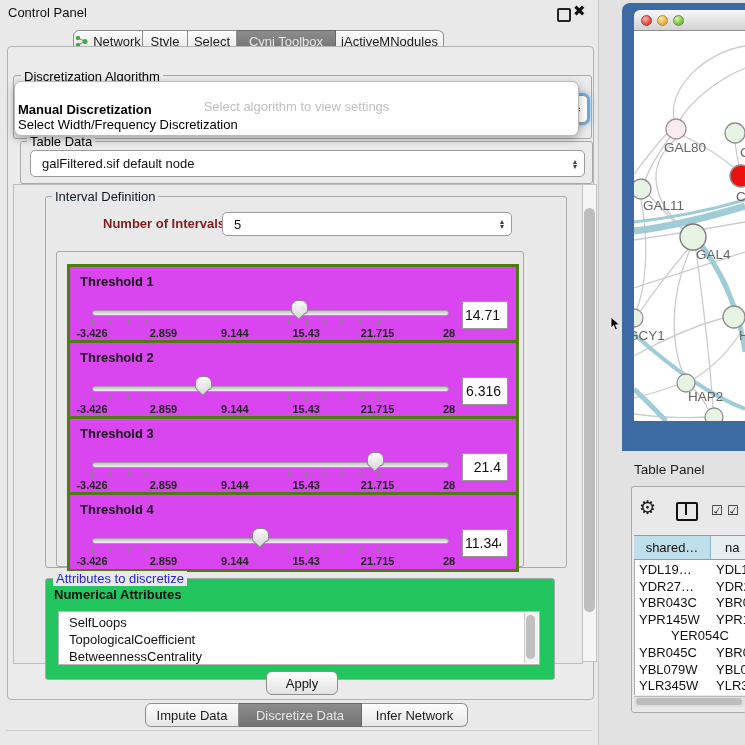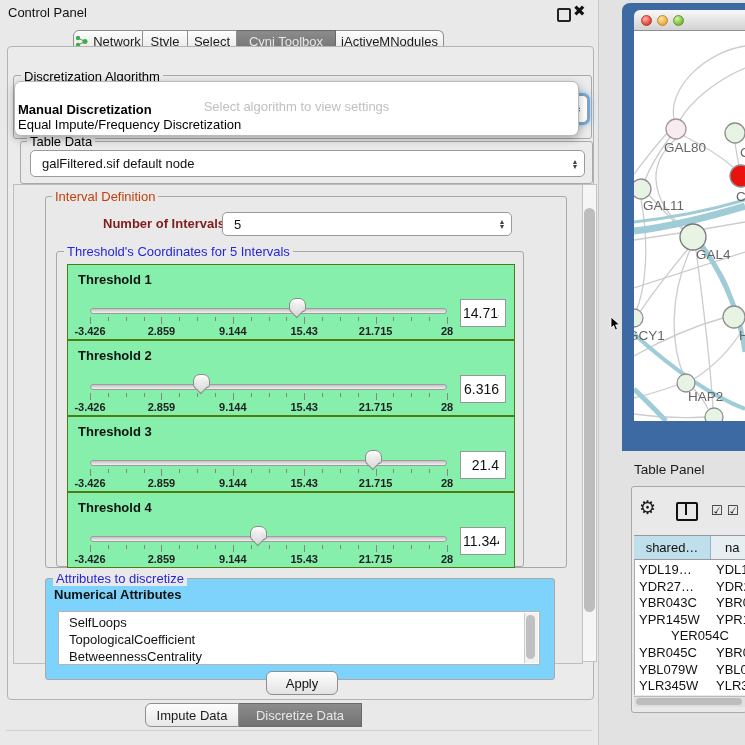--- a/index.html
+++ b/index.html
@@ -17,39 +17,39 @@
        background:linear-gradient(#fdfdfd,#e7e7e7);display:flex;align-items:center;justify-content:center;
        font-size:13px;color:#1a1a1a;gap:5px;}
   .tab.first{border-left:1px solid #8f8f8f;border-radius:6px 0 0 6px;}
   .tab.last{border-radius:0 6px 6px 0;}
   .tab.sel{background:linear-gradient(#8c8c8c,#727272);color:#e8e8e8;border-color:#6a6a6a;}
 
   #content-box{left:7px;top:46px;width:585px;height:652px;border:1px solid #b3b3b3;border-radius:4px;background:#ebebeb;}
 
   .grp{position:absolute;border:1px solid #a9a9a9;border-radius:3px;}
   .grp-title{position:absolute;font-size:13px;background:#ebebeb;padding:0 3px;white-space:nowrap;}
-  .green{color:#c2410c;} .blue{color:#2626d8;}
+  .green{color:#0f172a;} .blue{color:#2626d8;}
 
   .combo{position:absolute;background:#fff;border:1px solid #9a9a9a;border-radius:5px;box-sizing:border-box;
          display:flex;align-items:center;font-size:13px;color:#111;}
   .combo .val{padding-left:11px;flex:1;white-space:nowrap;overflow:hidden;}
   .spinner{width:18px;display:flex;flex-direction:column;align-items:center;justify-content:center;color:#444;}
   .spinner span{font-size:7px;line-height:5px;}
   .focusring{box-shadow:0 0 0 2px #6ea7dc,0 0 6px 2px rgba(110,167,220,.75);}
 
   #popup{left:14px;top:81px;width:563px;height:53px;background:#fff;border:1px solid #b9b9b9;border-radius:7px;
          box-shadow:0 3px 9px rgba(0,0,0,.3);z-index:6;}
   #popup .hint{position:absolute;left:0;right:0;top:5px;text-align:center;color:#bfbfbf;font-size:13px;margin-top:12px;}
   #popup .opt{position:absolute;left:3px;font-size:13px;color:#000;white-space:nowrap;}
 
   #viewport{left:13px;top:184px;width:568px;height:478px;border:1px solid #bdbdbd;background:#e9e9e9;overflow:hidden;}
   #vscroll{left:582px;top:184px;width:15px;height:478px;background:#f5f5f5;border:1px solid #c3c3c3;box-sizing:border-box;}
   #vscroll .thumb{position:absolute;left:1px;top:23px;width:11px;height:404px;background:#bdbdbd;border-radius:6px;}
 
-  .th-block{position:absolute;left:10px;width:446px;height:74px;border:1px solid #4d7c0f;background:#86efac;}
+  .th-block{position:absolute;left:10px;width:446px;height:74px;border:3px solid #4d7c0f;background:#d946ef;}
   .th-label{position:absolute;left:10px;top:7px;font-size:13px;font-weight:bold;color:#111;}
   .sl-track{position:absolute;left:22px;top:43px;width:357px;height:6px;border-radius:3px;
             background:linear-gradient(#c3c3c3,#f0f0f0);border:1px solid #9c9c9c;box-sizing:border-box;}
   .sl-thumb{position:absolute;top:33px;width:15px;height:12px;background:linear-gradient(#ffffff,#d9d9d9);
             border:1px solid #8b8b8b;border-radius:7px 7px 3px 3px;z-index:2;}
   .sl-thumb::after{content:"";position:absolute;left:2.2px;top:7.2px;width:8.6px;height:8.6px;
             background:linear-gradient(135deg,#f2f2f2,#d5d5d5);border-right:1px solid #8b8b8b;border-bottom:1px solid #8b8b8b;
             transform:rotate(45deg);}
   .tick{position:absolute;width:1px;background:#858585;}
   .tick.major{height:7px;} .tick.minor{height:4px;}
@@ -147,21 +147,21 @@
     <span class="val"></span>
     <span class="spinner">
       <span>▲</span>
         <span>▼</span>
     </span>
   </div>
 
   <div class="abs" id="popup">
     <div class="hint">Select algorithm to view settings</div>
     <div class="opt" style="top:20px;font-weight:bold;">Manual Discretization</div>
-    <div class="opt" style="top:35px;">Equal Impute/Frequency Discretization</div>
+    <div class="opt" style="top:35px;">Select Width/Frequency Discretization</div>
   </div>
 
   <div class="grp" style="left:20px;top:141px;width:571px;height:41px;"></div>
   <div class="grp-title" style="left:27px;top:134px;">Table Data</div>
   <div class="combo" style="left:30px;top:150px;width:555px;height:27px;">
     <span class="val">galFiltered.sif default node</span>
     <span class="spinner">
       <span>▲</span>
         <span>▼</span>
     </span>
@@ -311,42 +311,44 @@
         <span class="tick-label" style="left: 22px; top: 60px;">-3.426</span>
         <span class="tick-label" style="left: 93.4px; top: 60px;">2.859</span>
         <span class="tick-label" style="left: 164.8px; top: 60px;">9.144</span>
         <span class="tick-label" style="left: 236.2px; top: 60px;">15.43</span>
         <span class="tick-label" style="left: 307.6px; top: 60px;">21.715</span>
         <span class="tick-label" style="left: 379px; top: 60px;">28</span>
         <div class="sl-thumb" style="left: 182.288px;"></div>
         <input class="th-value" type="text" value="11.344" style="">
       </div>
     </div>
-  <div class="grp-title blue" style="left:64px;top:244px;background:#e9e9e9;">Threshold's Coordinates for 5 Intervals</div>
-
-  <div class="grp" style="left:45px;top:578px;width:508px;height:100px;background:#7dd3fc;" id="attr-group">
+
+  <div class="grp" style="left:45px;top:578px;width:508px;height:100px;background:#22c55e;" id="attr-group">
     <div class="abs" style="left:8px;top:8px;font-size:13px;font-weight:bold;color:#111;">Numerical Attributes</div>
     <div id="attr-list">
       <div id="attr-sb">
           <div class="thumb"></div>
         </div>
     <div class="attr-item" style="top: 3px;">SelfLoops</div>
         <div class="attr-item" style="top: 20px;">TopologicalCoefficient</div>
         <div class="attr-item" style="top: 37px;">BetweennessCentrality</div>
       </div>
   </div>
   <div class="grp-title blue" style="left:53px;top:571px;background:#e9e9e9;">Attributes to discretize</div>
 
   <div class="abs" id="apply-btn">Apply</div>
 
   <div class="btab first" style="left:145px;width:94px;">
     <span>Impute Data</span>
   </div>
   <div class="btab sel" style="left:239px;width:123px;">
     <span>Discretize Data</span>
+  </div>
+  <div class="btab last" style="left:362px;width:106px;">
+    <span>Infer Network</span>
   </div>
   <div class="abs" id="panel-bottom-line"></div>
 
   <div class="abs" id="right-bg"></div>
 
   <div class="abs" id="net-frame"></div>
   <div class="abs" id="net-titlebar"></div>
   <div class="light" id="light-red"></div>
   <div class="light" id="light-yellow"></div>
   <div class="light" id="light-green"></div>

